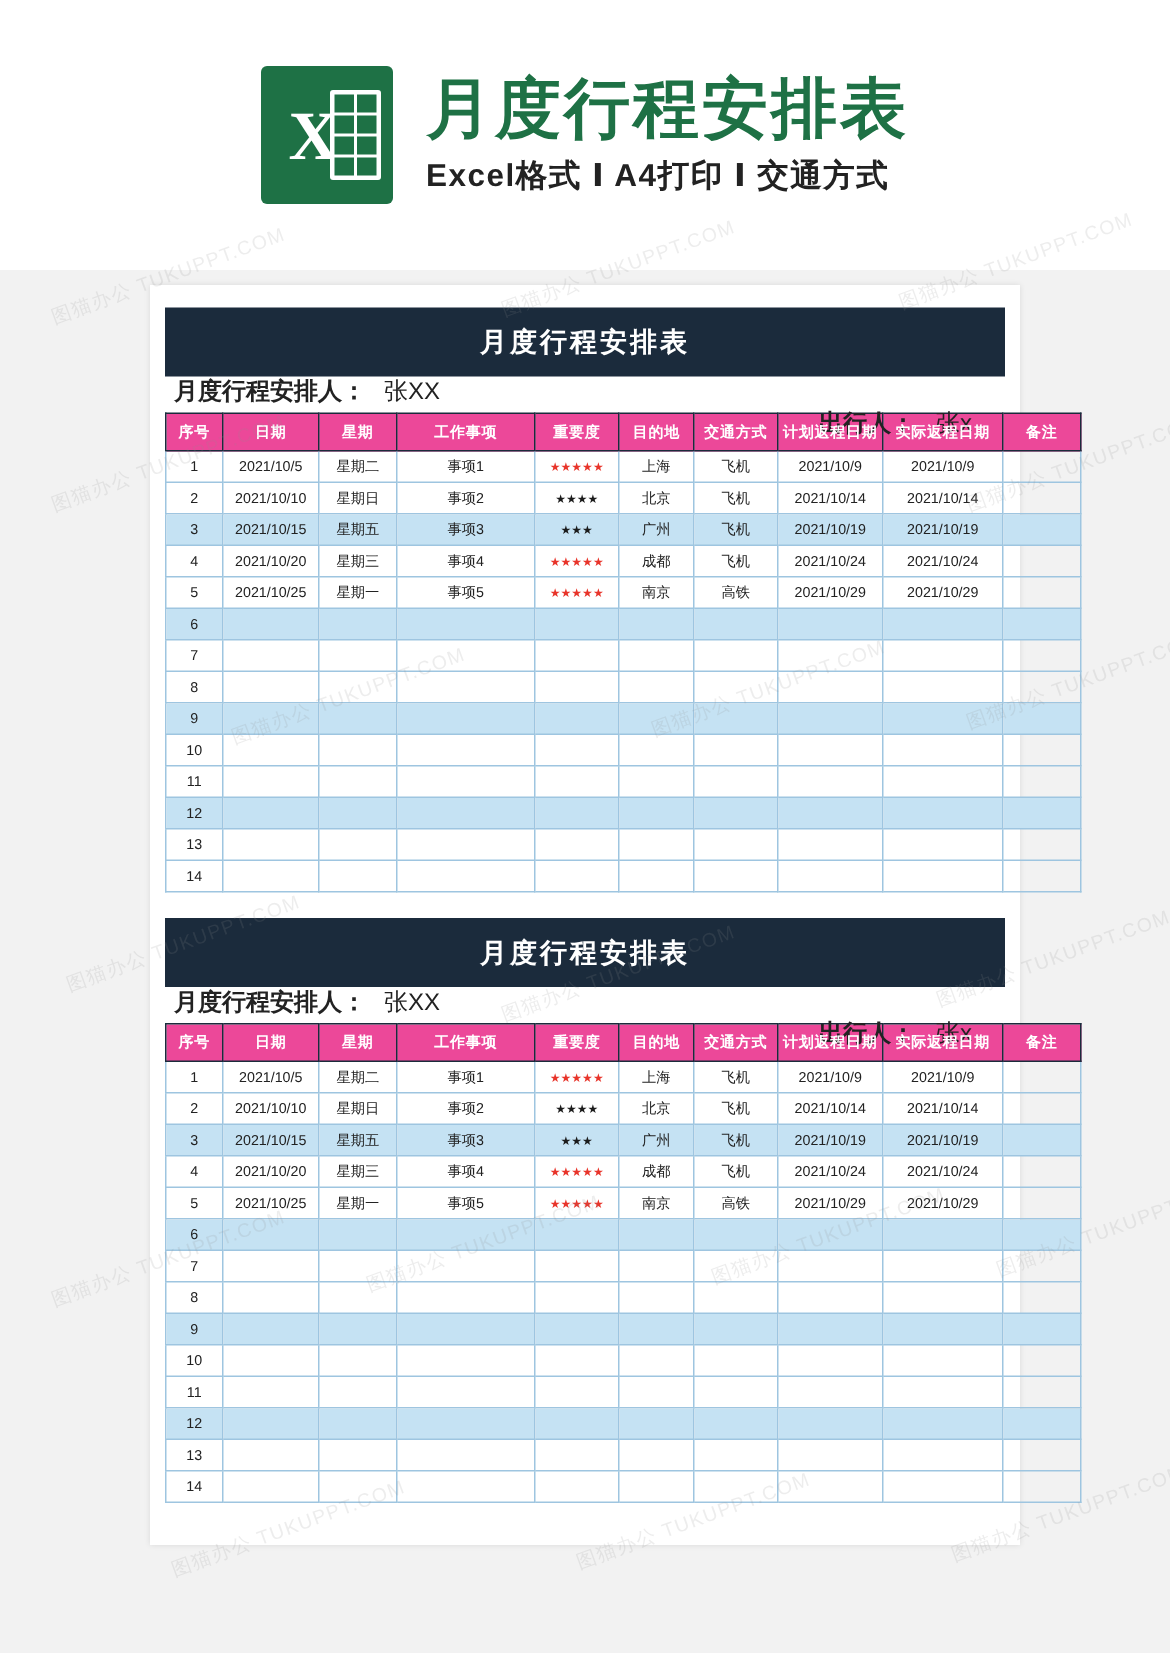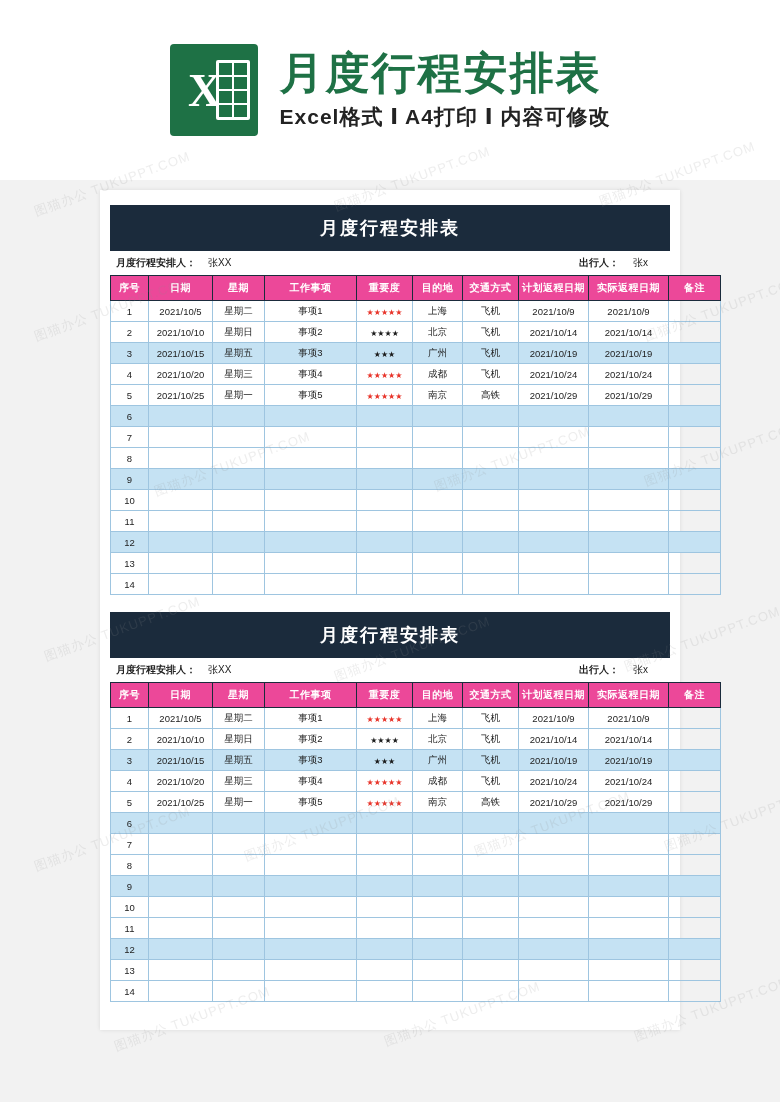--- a/index.html
+++ b/index.html
@@ -124,25 +124,26 @@
   }
   .doc-title {
     color: #ffffff;
     font-size: 18px;
     font-weight: bold;
     letter-spacing: 2px;
   }
   .meta-row {
     height: 24px;
     display: flex;
-    align-items: center;
-    font-size: 10px;
+    align-items: flex-start;
+    font-size: 16px;
     color: #222222;
     padding: 0 6px;
     box-sizing: border-box;
+    flex-direction: column;
   }
   .meta-left { display: flex; align-items: baseline; }
   .meta-left .lbl { font-weight: bold; }
   .meta-left .val { margin-left: 12px; }
   .meta-right { margin-left: auto; display: flex; align-items: baseline; }
   .meta-right .lbl { font-weight: bold; }
   .meta-right .val { margin-left: 14px; margin-right: 16px; }
 
   table.sched {
     border-collapse: collapse;
@@ -205,21 +206,21 @@
           <i></i>
           <i></i>
           <i></i>
           <i></i>
           <i></i>
           <i></i>
       </span>
     </div>
     <div class="banner-text">
       <div class="banner-title">月度行程安排表</div>
-      <div class="banner-sub">Excel格式 Ⅰ A4打印 Ⅰ 内容可修改</div>
+      <div class="banner-sub">Excel格式 Ⅰ A4打印 Ⅰ 交通方式</div>
     </div>
   </div>
 </div>
 
 <div class="sheet"></div>
 
 <div class="doc doc-1">
   <div class="doc-title-bar">
     <span class="doc-title">月度行程安排表</span>
   </div>

